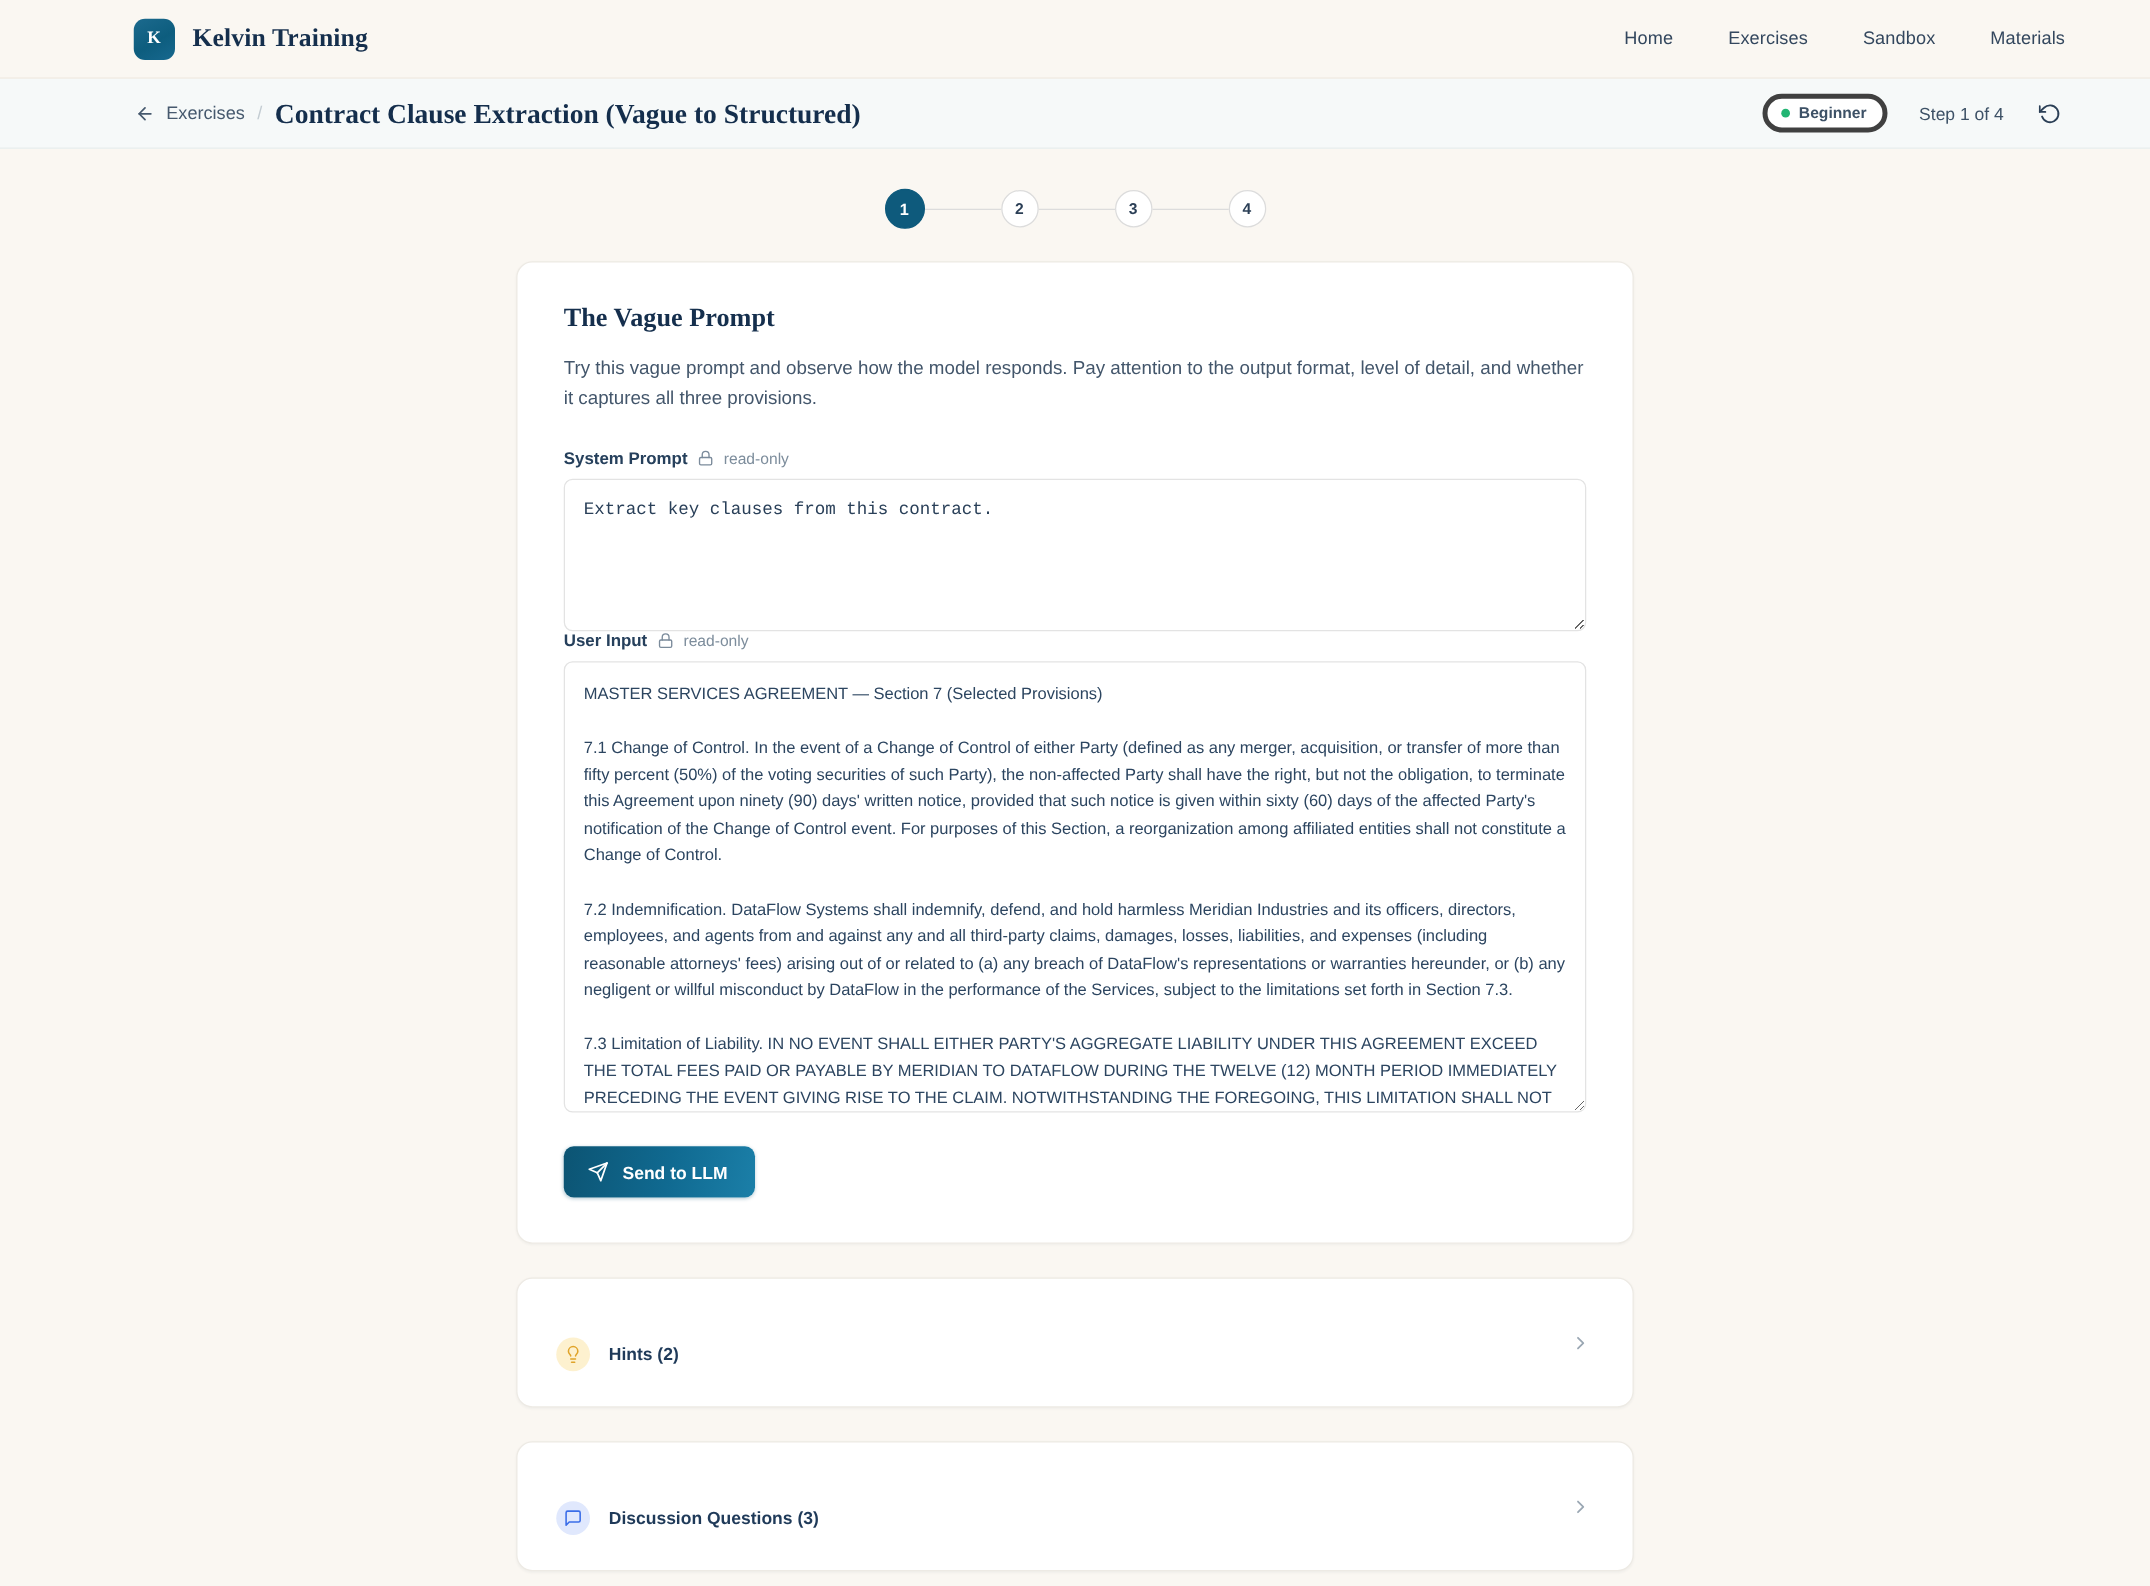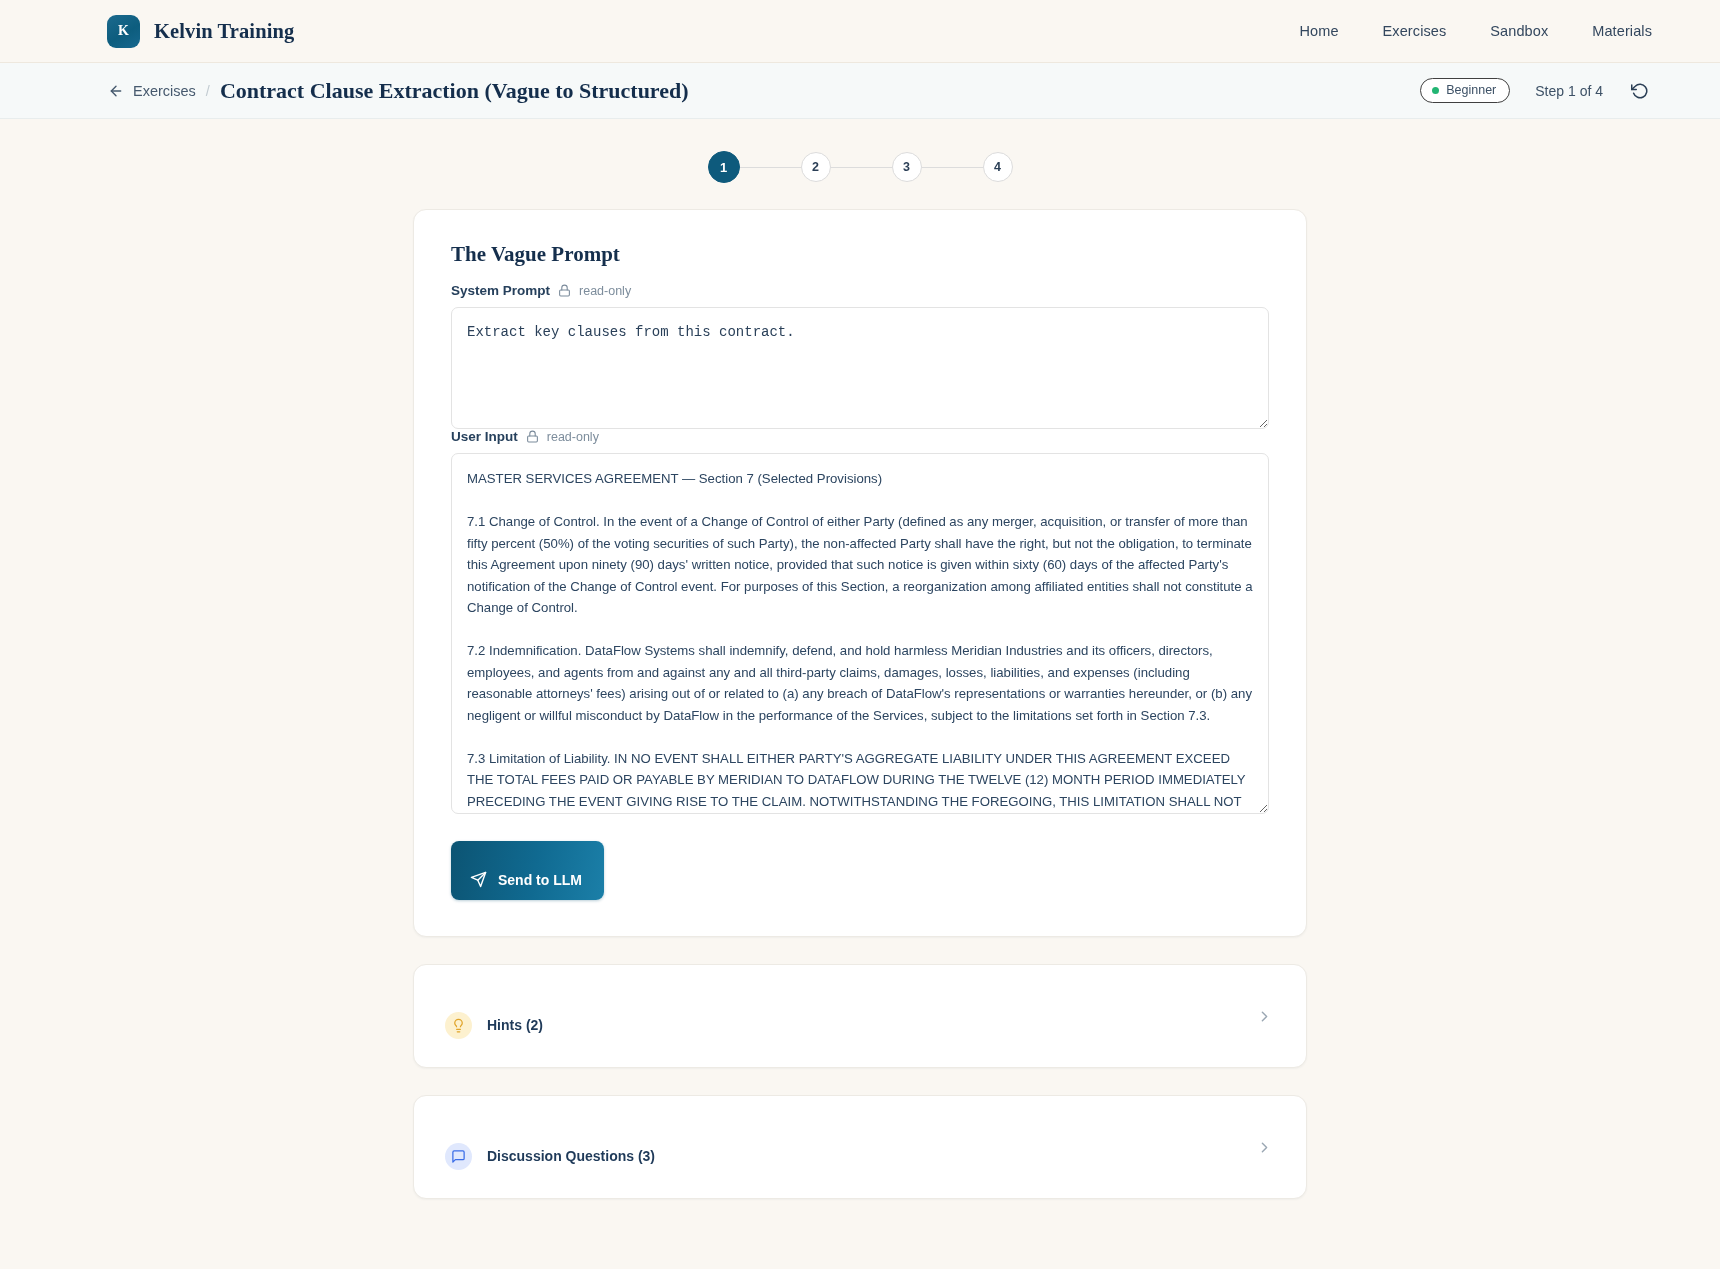--- a/index.html
+++ b/index.html
@@ -119,26 +119,27 @@
   .subbar-right {
     display: flex;
     align-items: center;
     gap: 25px;
   }
 
   .badge-level {
     display: inline-flex;
     align-items: center;
     gap: 7px;
-    border: 1px solid #404040;
+    border: 4px solid #404040;
     background: #ffffff;
     border-radius: 999px;
     padding: 4px 13px 5px 11px;
     font-size: 12.5px;
     color: #3d5166;
+    font-weight: bold;
   }
 
   .badge-dot {
     width: 7px;
     height: 7px;
     border-radius: 50%;
     background: #22b573;
     display: inline-block;
   }
 
@@ -294,21 +295,21 @@
   .send-btn {
     display: inline-flex;
     align-items: center;
     gap: 11px;
     border: none;
     border-radius: 8px;
     background: linear-gradient(100deg, #0c5473 0%, #106a91 55%, #1b7fa8 100%);
     color: #ffffff;
     font-size: 14px;
     font-weight: bold;
-    padding: 30px 22px 12px 19px;
+    padding: 12px 22px 12px 19px;
     cursor: pointer;
     box-shadow: 0 1px 3px rgba(12,84,115,.28);
   }
 
   .send-icon { display: inline-flex; }
 
   
   .card-acc {
     margin-top: 27px;
     height: 104px;
@@ -402,20 +403,21 @@
       <div class="step-node">2</div>
       <div class="step-line"></div>
       <div class="step-node">3</div>
       <div class="step-line"></div>
       <div class="step-node">4</div>
     </div>
   </div>
 
   <div class="card card-main">
     <div class="card-title">The Vague Prompt</div>
+    <div class="card-desc">Try this vague prompt and observe how the model responds. Pay attention to the output format, level of detail, and whether it captures all three provisions.</div>
 
     <div class="field-label-row">
       <span class="field-label">System Prompt</span>
       <span class="lock-icon">
         <svg width="13" height="13" viewBox="0 0 24 24" fill="none" stroke="currentColor" stroke-width="2" stroke-linecap="round" stroke-linejoin="round">
             <rect x="3" y="11" width="18" height="11" rx="2" ry="2"></rect>
             <path d="M7 11V7a5 5 0 0 1 10 0v4"></path>
           </svg>
       </span>
       <span class="readonly-tag">read-only</span>

